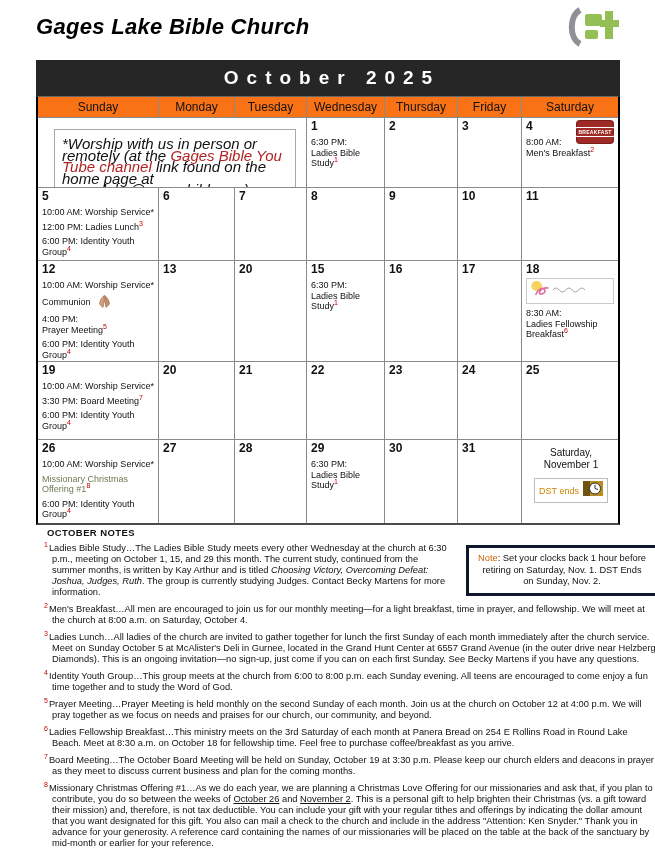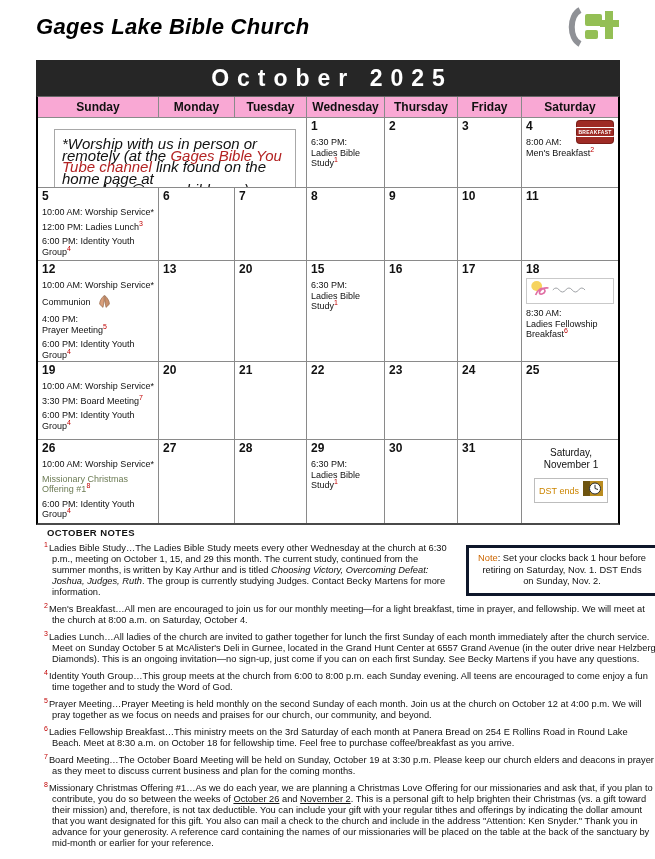--- a/index.html
+++ b/index.html
@@ -6,24 +6,24 @@
   body { width:655px; height:859px; position:relative; font-family:"Liberation Sans","DejaVu Sans",sans-serif; color:#111; }
 
   
   .masthead { position:absolute; left:36px; top:14px; width:584px; height:44px; }
   .church-name { margin:0; font-style:italic; font-weight:bold; font-size:22px; letter-spacing:0.3px; color:#000; }
   .logo { position:absolute; right:-2px; top:-8px; }
 
   
   .calendar { position:absolute; left:36px; top:60px; width:584px; }
   .month-banner { height:36px; background:#262626; color:#fff; display:flex; align-items:center; justify-content:center;
-                  font-weight:bold; font-size:23px; letter-spacing:8px; padding-left:8px; box-sizing:border-box; }
+                  font-weight:bold; font-size:19px; letter-spacing:8px; padding-left:8px; box-sizing:border-box; }
   .caltable { border-left:2px solid #000; border-right:2px solid #000; border-bottom:2px solid #4a4a4a; border-top:1px solid #666; box-sizing:border-box; }
   .cols { display:grid; grid-template-columns:121px 76px 72px 78px 73px 64px 96px; }
-  .dh { background:#f9a8d4; border-right:1px solid #8a8a8a; font-weight:bold; font-size:12px; text-align:center; line-height:20px; height:20px; }
+  .dh { background:#f97316; border-right:1px solid #8a8a8a; font-weight:normal; font-size:12px; text-align:center; line-height:20px; height:20px; }
   .dh:last-child { border-right:none; }
   .wrow { border-top:1px solid #8a8a8a; }
   .cell { border-right:1px solid #8a8a8a; padding:2px 2px 2px 4px; position:relative; overflow:hidden; box-sizing:border-box; }
   .cell:last-child { border-right:none; }
   .date { font-weight:bold; font-size:12px; line-height:13px; }
   .evt { margin:4px 0 0; line-height:10.5px; white-space:pre-line; font-size:9px; }
   .evt sup.fnref { color:#c00000; font-size:7px; line-height:0; }
   .evt.green { color:#6d7c55; }
 
   .wnote { border:1px solid #a8a8a8; margin:9px 8px 6px 12px; padding:8px 7px; font-style:italic; font-size:15px; line-height:11.5px; background:#fff; }

